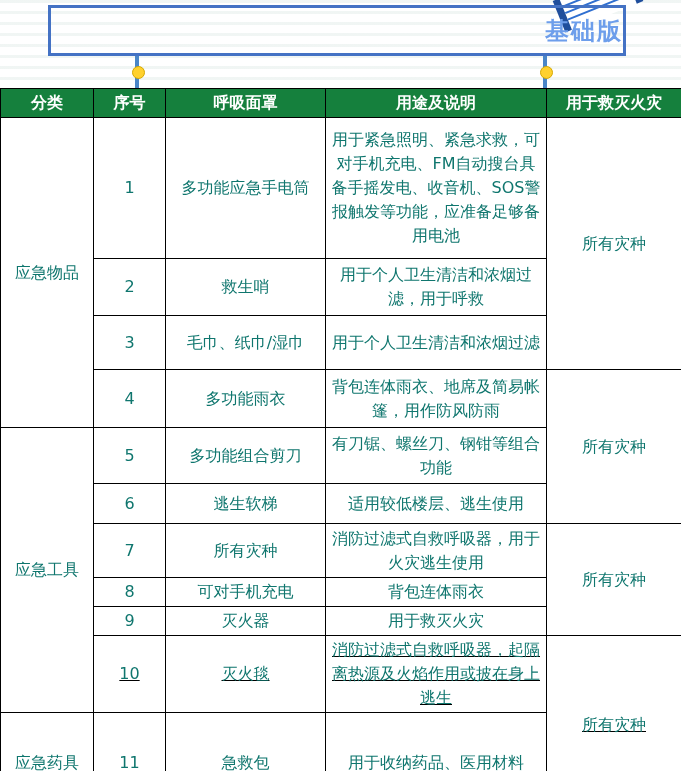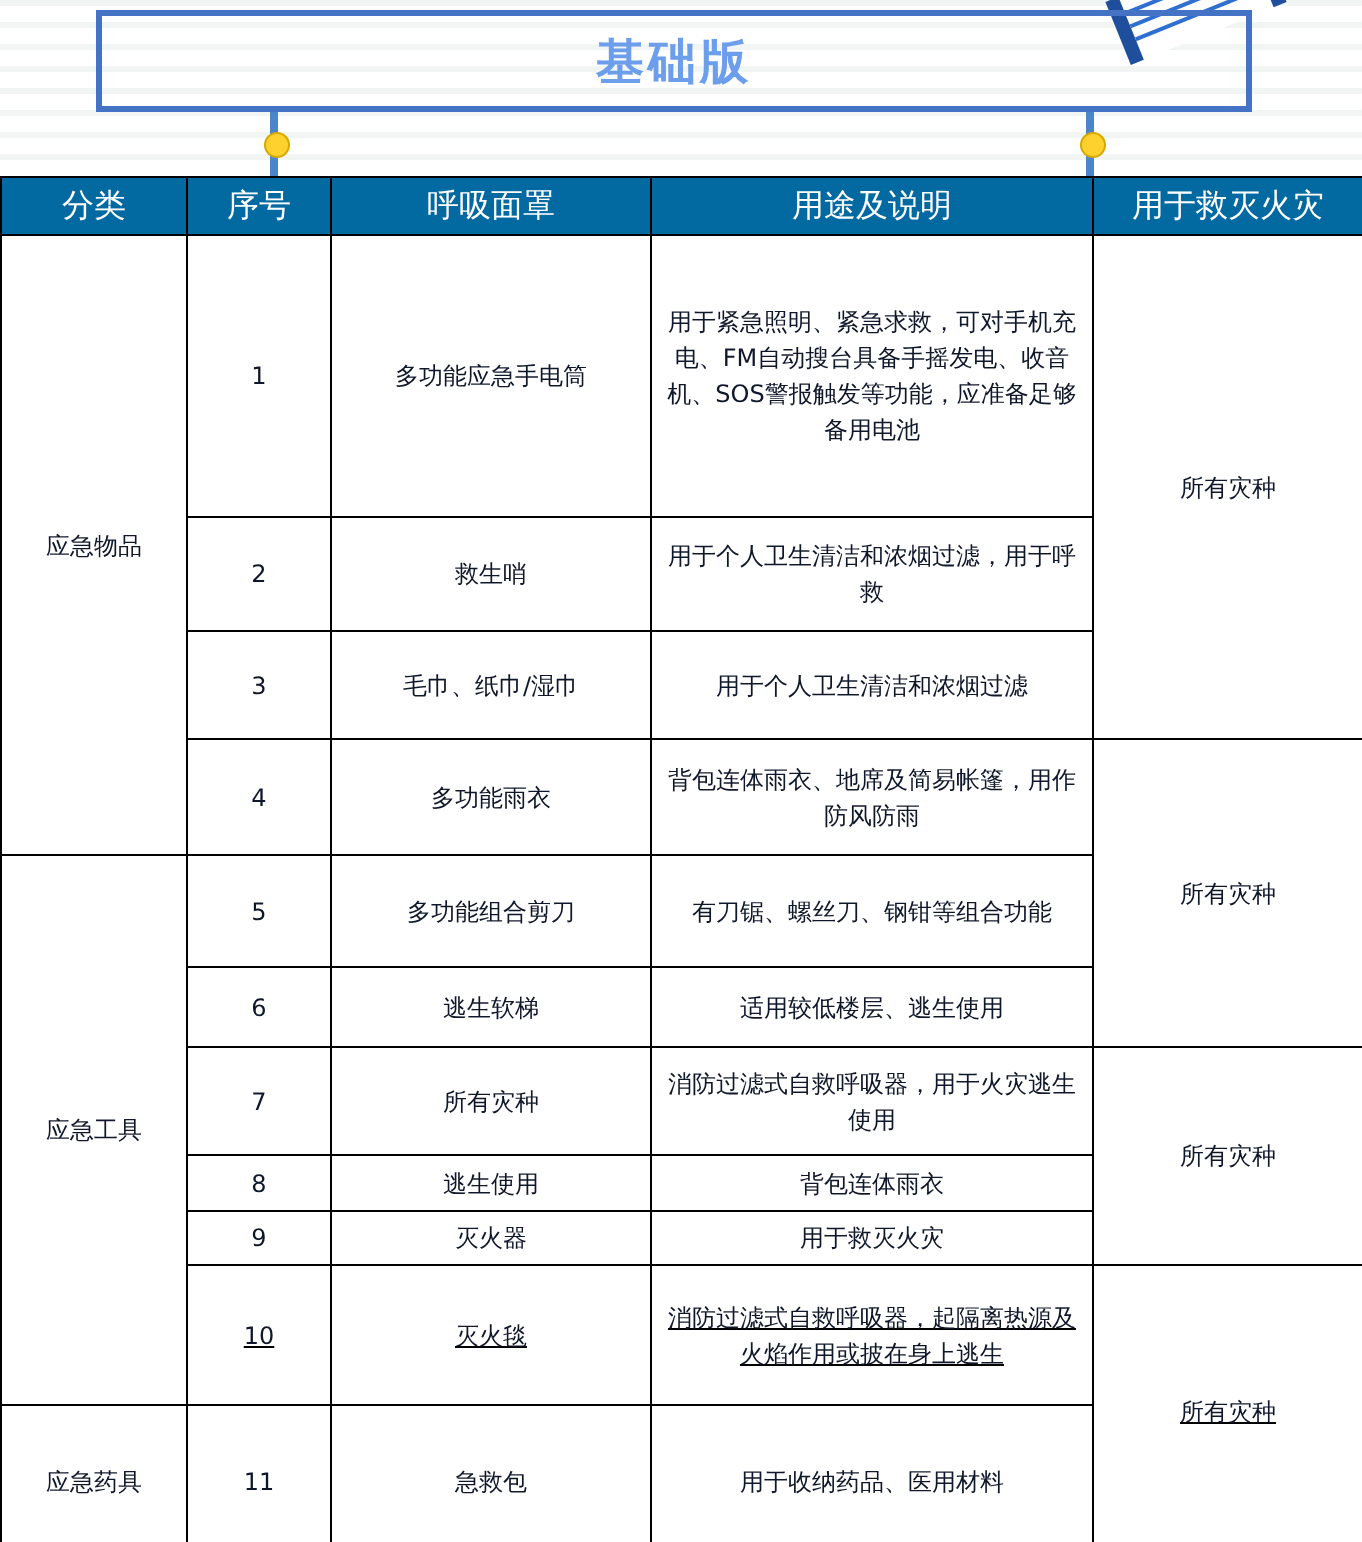--- a/index.html
+++ b/index.html
@@ -34,21 +34,21 @@
   #ribbon i{display:block;position:absolute;left:0;right:0;height:2px;background:#2f6fd0;}
   #ribbon i:nth-child(1){top:8px;}
   #ribbon i:nth-child(2){top:15px;}
   #ribbon i:nth-child(3){top:22px;}
 
   #title-box{
     position:absolute;left:48px;top:5px;width:578px;height:51px;
     border:3px solid #4472c4;
     background:transparent;
     box-sizing:border-box;
-    display:flex;align-items:center;justify-content:center;
+    display:flex;align-items:center;justify-content:flex-end;
   }
   #title-text{
     font-size:24px;font-weight:bold;color:#6d9eeb;
     letter-spacing:2px;line-height:1;
   }
 
   .connector{position:absolute;width:4px;background:#4a86c8;z-index:3;}
   .connector.left{left:135px;top:56px;height:33px;}
   .connector.right{left:543px;top:56px;height:33px;}
   .dot{
@@ -64,29 +64,29 @@
     border-collapse:collapse;
     table-layout:fixed;
     z-index:2;
     background:transparent;
   }
   #kit-table th,#kit-table td{
     border:1px solid #000000;
     text-align:center;
     vertical-align:middle;
     padding:2px 4px;
-    font-size:12px;
-    color:#0f172a;
+    font-size:16px;
+    color:#0f766e;
     line-height:1.5;
     background:#ffffff;
   }
   #kit-table thead th{
-    background:#0369a1;
+    background:#15803d;
     color:#ffffff;
-    font-weight:normal;
+    font-weight:bold;
     font-size:16px;
     height:28px;
     padding:0 2px;
     border-color:#000000;
   }
   .col-cat{width:93px;}
   .col-no{width:72px;}
   .col-name{width:160px;}
   .col-desc{width:221px;}
   .col-type{width:135px;}
@@ -174,21 +174,21 @@
         <td rowspan="3">所有灾种</td>
       </tr>
       <tr style="height: 54px;">
         <td class="num">7</td>
         <td>所有灾种</td>
         <td class="desc">消防过滤式自救呼吸器，用于火灾逃生使用</td>
         <td rowspan="3">所有灾种</td>
       </tr>
       <tr style="height: 28px;">
         <td class="num">8</td>
-        <td>逃生使用</td>
+        <td>可对手机充电</td>
         <td class="desc">背包连体雨衣</td>
         <td rowspan="3">所有灾种</td>
       </tr>
       <tr style="height: 27px;">
         <td class="num">9</td>
         <td>灭火器</td>
         <td class="desc">用于救灭火灾</td>
         <td rowspan="3">所有灾种</td>
       </tr>
       <tr style="height: 70px; text-decoration: underline;">

